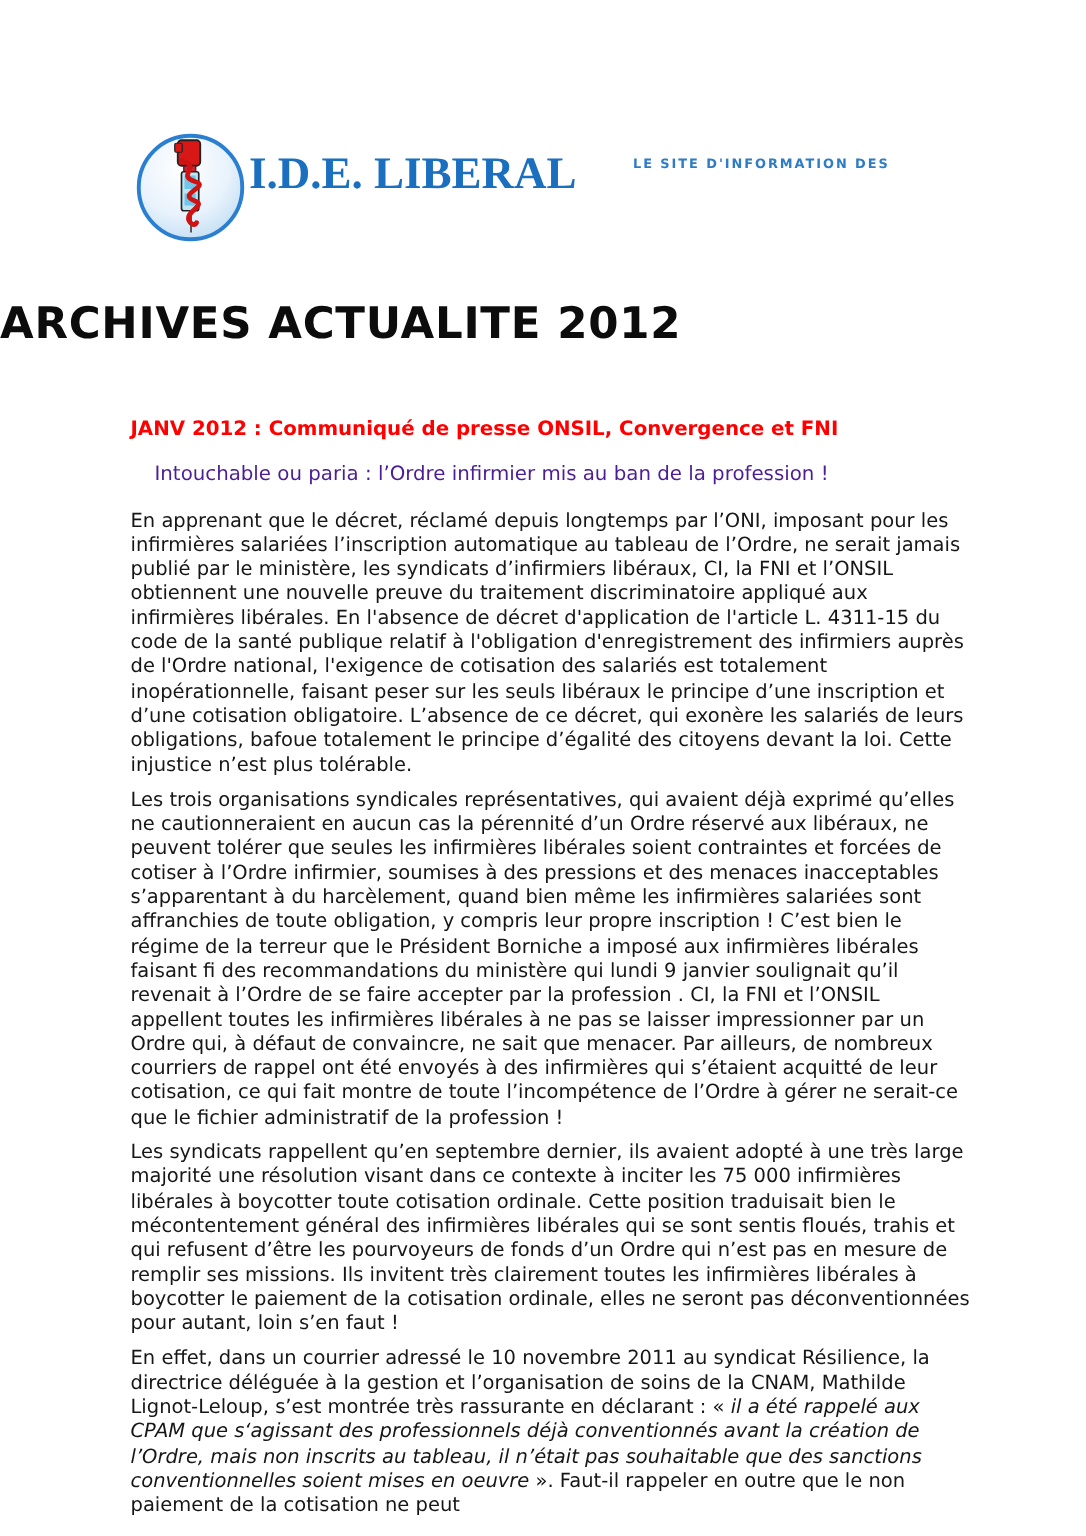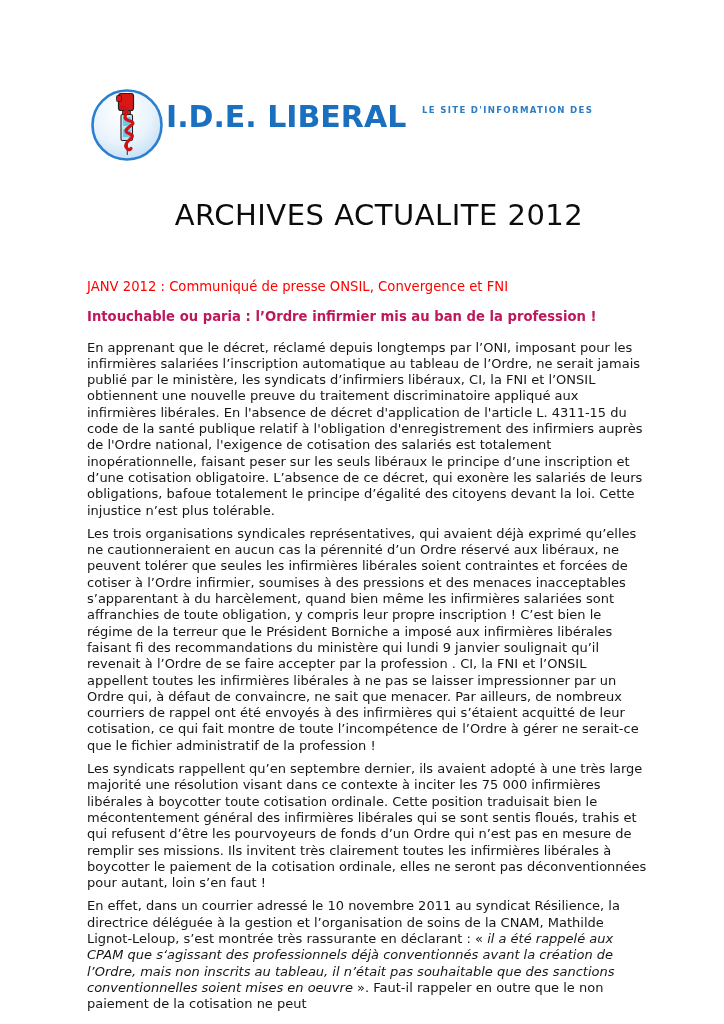--- a/index.html
+++ b/index.html
@@ -9,44 +9,44 @@
     position:relative; width:724px; height:1024px;
     background:#ffffff; overflow:hidden; margin:0 auto;
   }
 
   
   .header { position:absolute; left:90px; top:86px; width:552px; height:82px; }
   .logo-mark { position:absolute; left:0; top:0; }
   .logo-text {
     position:absolute; left:76px; top:13px;
     font-size:30px; font-weight:bold; letter-spacing:0px;
-    color:#1b6fbf; white-space:nowrap;
+    color:#1b6fbf; white-space:nowrap;font-family:Liberation Serif, serif;
   }
   .tagline {
     position:absolute; left:332px; top:17px; width:220px;
     text-align:left; color:#2e7cc4; font-weight:bold;
     font-size:8.6px; letter-spacing:1.3px; line-height:14px;
     white-space:nowrap;
   }
 
   
   .doc-title {
     position:absolute; left:0; top:198px; width:724px;
-    text-align:center; font-size:29px; font-weight:normal;
-    letter-spacing:0.5px; color:#0c0c0c;padding-left:34px;
+    font-size:29px; font-weight:bold;
+    letter-spacing:0.5px; color:#0c0c0c;
   }
 
   
   .content {
     position:absolute; left:87px; top:279px; width:560px;
     font-size:13px; line-height:16.3px; color:#161616;
     text-align:left;
   }
-  .kicker  { font-weight:normal; color:#ff0000; font-size:13.2px; margin:0 0 14px 0; }
-  .subtitle{ font-weight:bold; color:#be185d; font-size:13.2px; margin:0 0 14px 0; }
+  .kicker  { font-weight:bold; color:#ff0000; font-size:13.2px; margin:0 0 14px 0; }
+  .subtitle{ font-weight:normal; color:#4c1d95; font-size:13.2px; margin:0 0 14px 16px; }
   .content p { margin:0 0 7px 0; }
   .quote-italic { font-style:italic; }
 </style>
 </head>
 <body>
 
 <div class="page">
 
   <div class="header">
     <div class="logo-mark">

